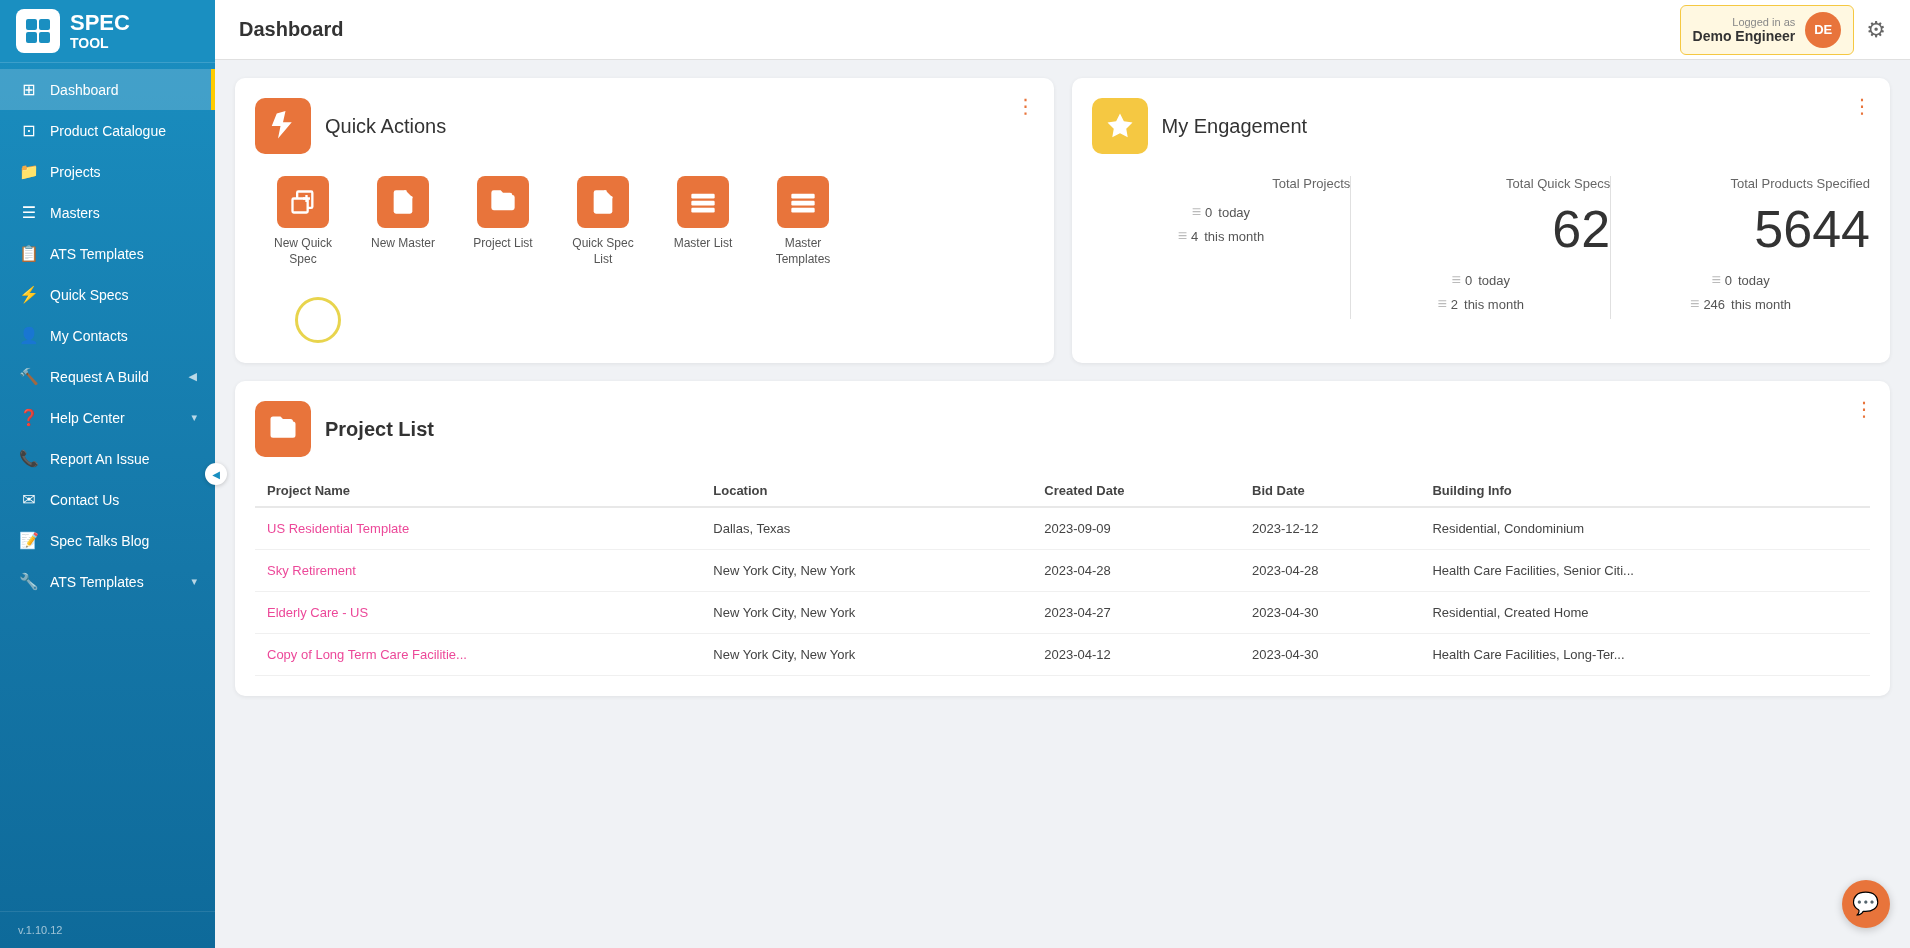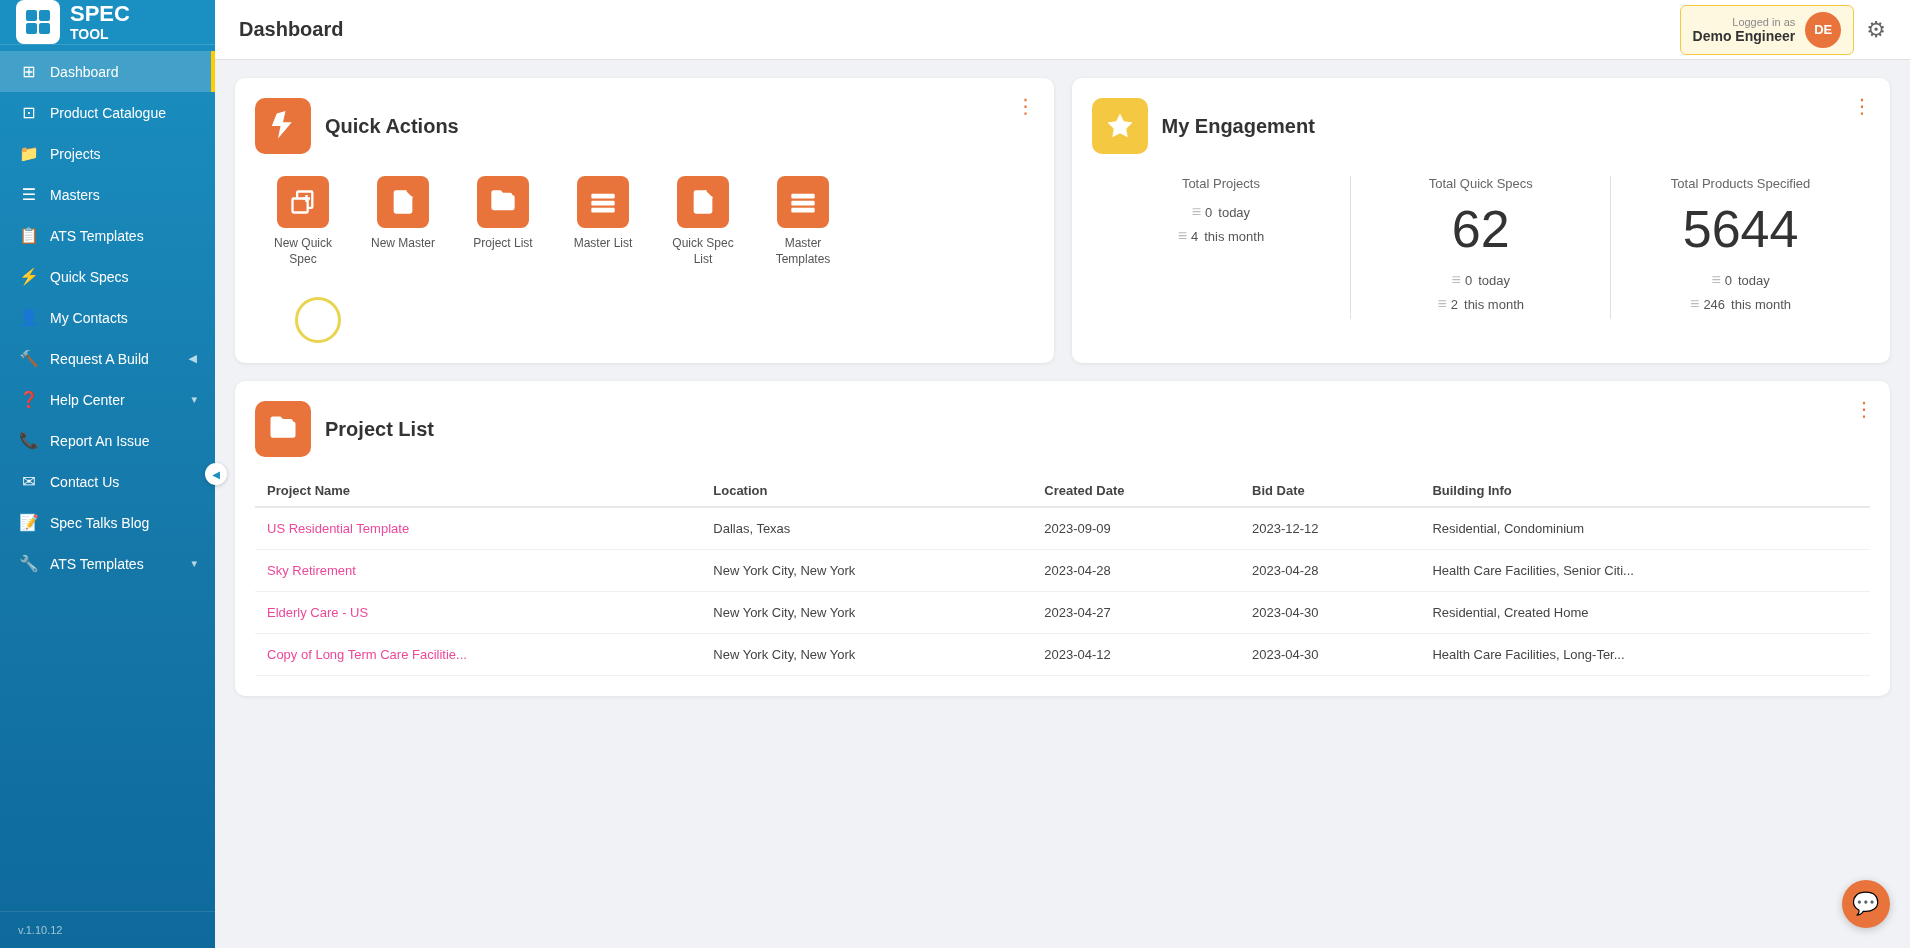--- a/index.html
+++ b/index.html
@@ -12,21 +12,21 @@
       background: linear-gradient(180deg, #1a8fc1 0%, #1577a8 60%, #0e6a9a 100%);
       display: flex;
       flex-direction: column;
       height: 948px;
       color: white;
       position: relative;
     }
     .sidebar-logo {
       display: flex;
       align-items: center;
-      padding: 0 16px;
+      padding: 9px 16px;
       background: #1a8fc1;
       border-bottom: 1px solid rgba(255,255,255,0.15);
     }
     .logo-icon {
       width: 44px;
       height: 44px;
       background: white;
       border-radius: 8px;
       display: flex;
       align-items: center;
@@ -130,21 +130,21 @@
     .card-header { display: flex; align-items: center; margin-bottom: 22px; }
     .card-icon {
       width: 56px; height: 56px;
       background: #e8743b;
       border-radius: 10px;
       display: flex; align-items: center; justify-content: center;
       margin-right: 14px;
       flex-shrink: 0;
     }
     .card-icon svg { width: 30px; height: 30px; fill: white; }
-    .card-title { font-size: 20px; font-weight: 700; color: #333; }
+    .card-title { font-size: 20px; font-weight: 400; color: #333; }
     .card-menu {
       position: absolute; top: 16px; right: 16px;
       color: #e8743b; font-size: 20px; cursor: pointer; letter-spacing: 2px;
     }
 
     
     .quick-actions-grid {
       display: flex;
       flex-wrap: wrap;
       gap: 20px;
@@ -167,21 +167,21 @@
     
     .loading-circle {
       width: 46px; height: 46px;
       border: 3px solid #e8d44d;
       border-radius: 50%;
       margin: 30px 0 0 40px;
     }
 
     
     .engagement-stats { display: flex; justify-content: space-around; margin-top: 10px; }
-    .stat-col { text-align: center; flex: 1; }
+    .stat-col { text-align: right; flex: 1; }
     .stat-label { font-size: 13px; color: #666; margin-bottom: 12px; }
     .stat-big { font-size: 52px; font-weight: 300; color: #333; line-height: 1; margin-bottom: 16px; }
     .stat-row { display: flex; align-items: center; justify-content: center; gap: 6px; margin-bottom: 6px; font-size: 13px; color: #555; }
     .stat-lines { color: #bbb; font-size: 16px; letter-spacing: -2px; }
     .stat-divider { width: 1px; background: #e0e0e0; align-self: stretch; }
 
     
     .project-card { background: white; border-radius: 10px; padding: 20px; box-shadow: 0 1px 4px rgba(0,0,0,0.07); position: relative; }
     .project-header { display: flex; align-items: center; margin-bottom: 18px; }
     .project-icon {
@@ -359,38 +359,38 @@
               <svg viewBox="0 0 24 24">
                   <path d="M20 6a2 2 0 00-2-2h-6l-2-2H4a2 2 0 00-2 2v13a2 2 0 002 2h16a2 2 0 002-2V8a2 2 0 00-2-2z"></path>
                 </svg>
             </div>
             <span class="action-label">Project List</span>
           </div>
 
           <div class="action-item">
             <div class="action-icon">
               <svg viewBox="0 0 24 24">
-                  <rect x="2" y="5" width="20" height="4" rx="1"></rect>
-                  <rect x="2" y="11" width="20" height="4" rx="1"></rect>
-                  <rect x="2" y="17" width="20" height="4" rx="1"></rect>
-                </svg>
-            </div>
-            <span class="action-label">Master List</span>
-          </div>
-
-          <div class="action-item">
-            <div class="action-icon">
-              <svg viewBox="0 0 24 24">
                   <path d="M14 2H6a2 2 0 00-2 2v16a2 2 0 002 2h12a2 2 0 002-2V8z"></path>
                   <polyline points="14 2 14 8 20 8" fill="none" stroke="white" stroke-width="2"></polyline>
                   <line x1="8" y1="13" x2="16" y2="13" stroke="white" stroke-width="1.5"></line>
                   <line x1="8" y1="17" x2="12" y2="17" stroke="white" stroke-width="1.5"></line>
                 </svg>
             </div>
             <span class="action-label">Quick Spec List</span>
+          </div>
+
+          <div class="action-item">
+            <div class="action-icon">
+              <svg viewBox="0 0 24 24">
+                  <rect x="2" y="5" width="20" height="4" rx="1"></rect>
+                  <rect x="2" y="11" width="20" height="4" rx="1"></rect>
+                  <rect x="2" y="17" width="20" height="4" rx="1"></rect>
+                </svg>
+            </div>
+            <span class="action-label">Master List</span>
           </div>
 
           <div class="action-item">
             <div class="action-icon">
               <svg viewBox="0 0 24 24">
                   <rect x="2" y="5" width="20" height="4" rx="1"></rect>
                   <rect x="2" y="11" width="20" height="4" rx="1"></rect>
                   <rect x="2" y="17" width="20" height="4" rx="1"></rect>
                 </svg>
             </div>

